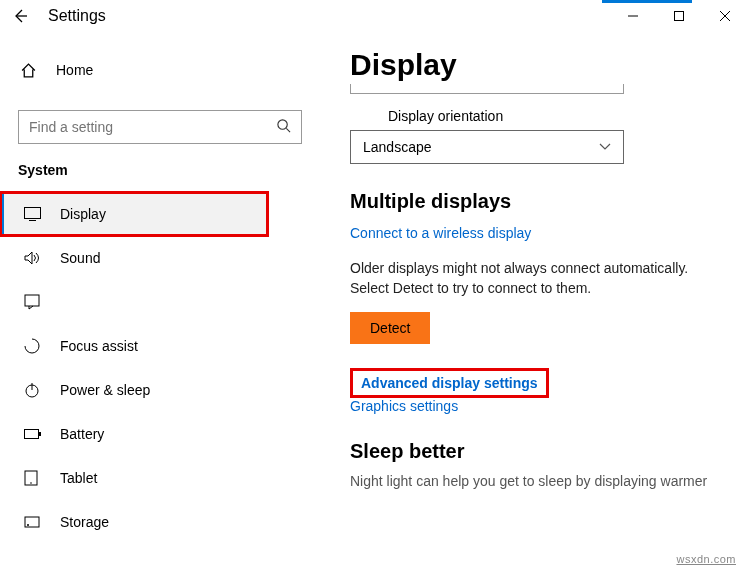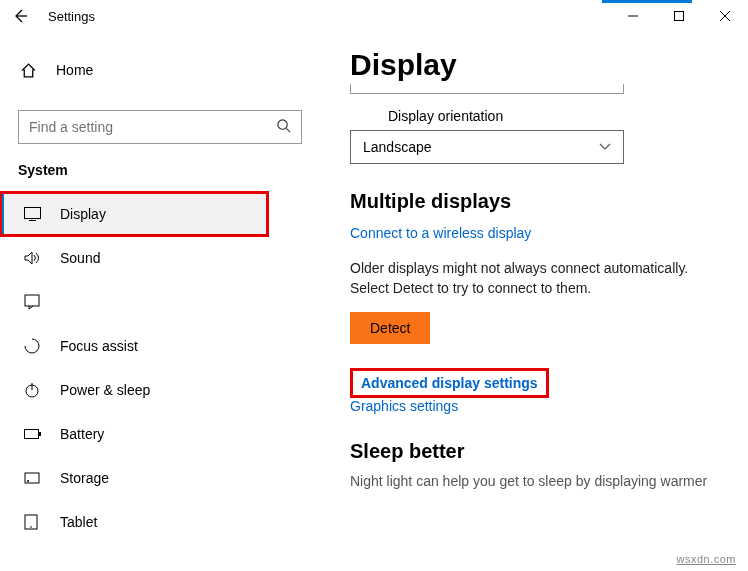--- a/index.html
+++ b/index.html
@@ -18,21 +18,21 @@
       display: flex;
       align-items: center;
       padding-left: 12px;
     }
     .titlebar-back {
       width: 32px;
       display: flex; align-items: center; justify-content: flex-start;
       font-size: 16px;
     }
     .titlebar-title {
-      font-size: 13px;
+      font-size: 16px;
       color: #000;
       padding-left: 4px;
     }
     .titlebar-controls {
       margin-left: auto;
       display: flex;
     }
     .titlebar-btn {
       width: 46px; height: 32px;
       display: flex; align-items: center; justify-content: center;
@@ -293,36 +293,36 @@
         <svg width="18" height="12" viewBox="0 0 18 12">
             <rect x="0.5" y="1.5" width="14" height="9" stroke="#000" fill="none"></rect>
             <rect x="15" y="4" width="2" height="4" fill="#000"></rect>
           </svg>
       </span>
       <span>Battery</span>
     </div>
 
     <div class="nav-item">
       <span class="icon">
+        <svg width="14" height="16" viewBox="0 0 14 16">
+            <rect x="1" y="1" width="12" height="14" stroke="#000" fill="none"></rect>
+            <circle cx="7" cy="13" r="0.8" fill="#000"></circle>
+          </svg>
+      </span>
+      <span>Tablet</span>
+    </div>
+
+    <div class="nav-item">
+      <span class="icon">
         <svg width="16" height="16" viewBox="0 0 16 16">
             <rect x="1" y="3" width="14" height="10" stroke="#000" fill="none"></rect>
             <circle cx="4" cy="11" r="1" fill="#000"></circle>
           </svg>
       </span>
       <span>Storage</span>
-    </div>
-
-    <div class="nav-item">
-      <span class="icon">
-        <svg width="14" height="16" viewBox="0 0 14 16">
-            <rect x="1" y="1" width="12" height="14" stroke="#000" fill="none"></rect>
-            <circle cx="7" cy="13" r="0.8" fill="#000"></circle>
-          </svg>
-      </span>
-      <span>Tablet</span>
     </div>
 
   </div>
 
   <div class="content">
     <div class="page-title">Display</div>
     <div class="hr-box"></div>
 
     <div class="field-label">Display orientation</div>
     <div class="dropdown">

